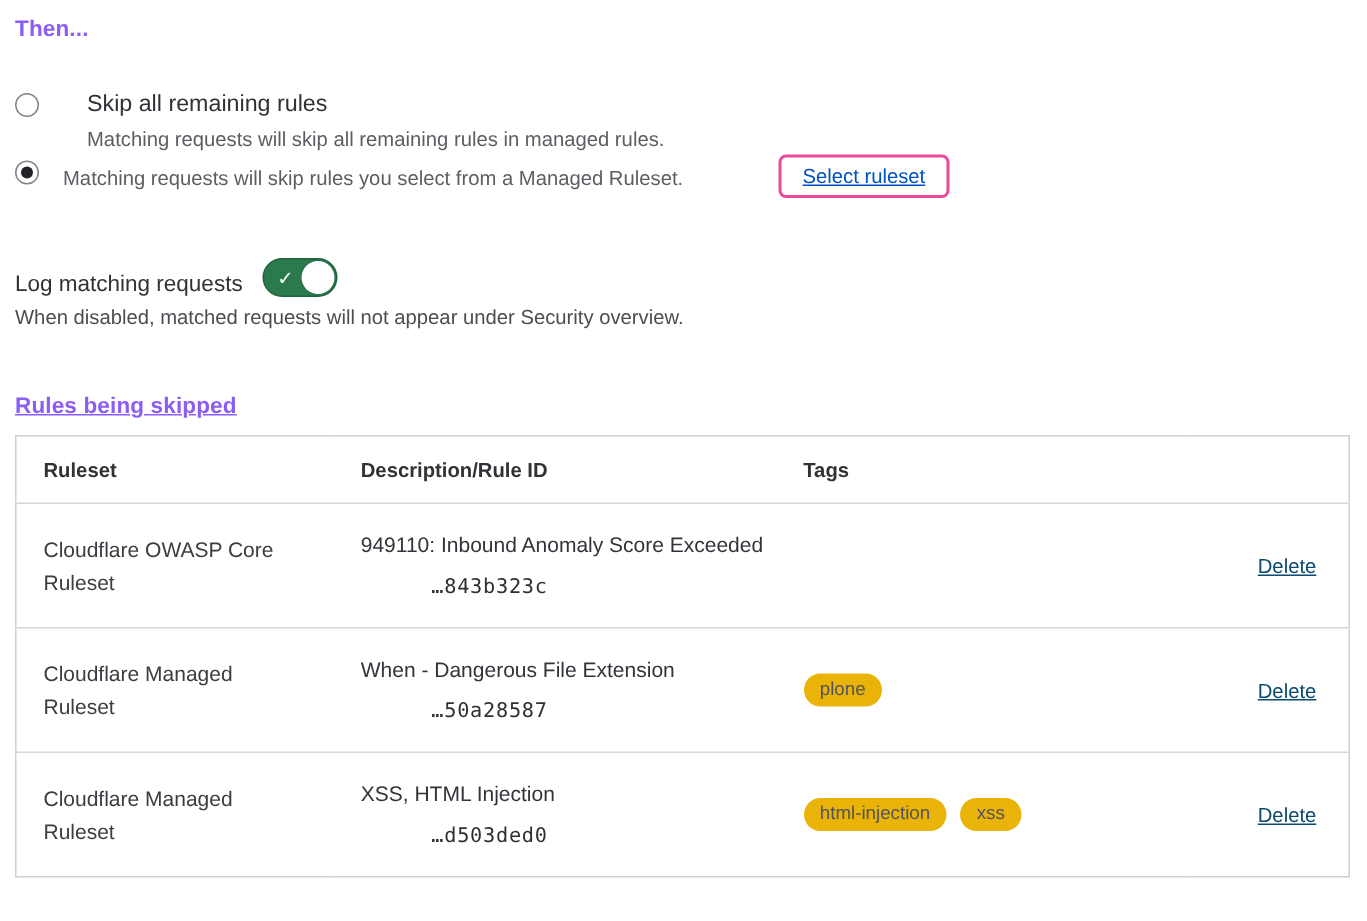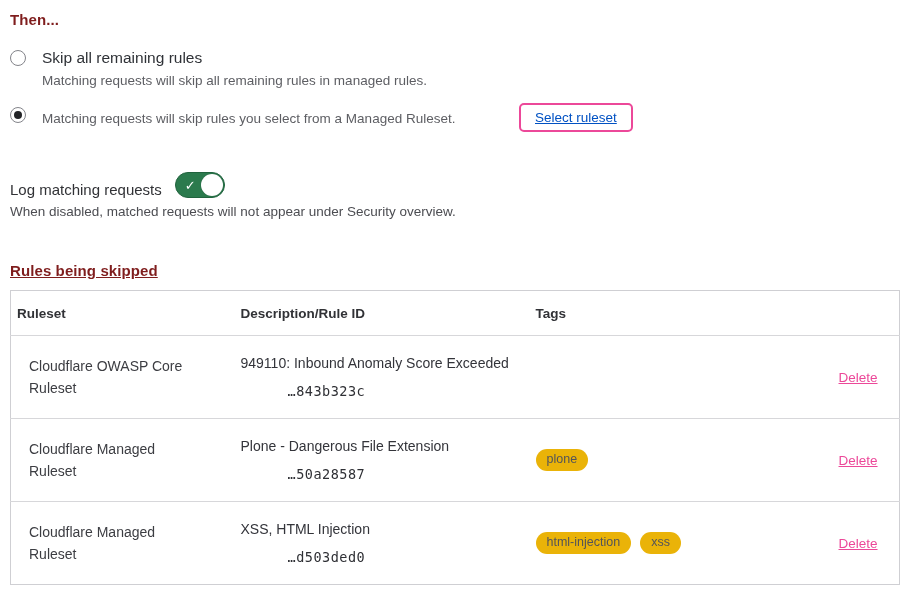--- a/index.html
+++ b/index.html
@@ -13,35 +13,35 @@
     width: 911px;
     height: 614px;
     background: #fff;
     overflow: hidden;
   }
   .section-heading {
     position: absolute;
     left: 10px;
     font-size: 15px;
     font-weight: 700;
-    color: #7f1d1d;
+    color: #8b5cf6;
     letter-spacing: .1px;
     text-align: right;
   }
   #then-heading { top: 11px; }
   #rules-heading { top: 262px; text-decoration: underline; }
 
   
   .option {
     position: absolute;
     left: 10px;
     display: flex;
     align-items: flex-start;
   }
-  #option-0 { top: 48px; }
+  #option-0 { top: 60px; gap: 16px; }
   #option-1 { top: 105px; }
   .radio {
     width: 16px;
     height: 16px;
     border: 1px solid #83848a;
     border-radius: 50%;
     margin-top: 2px;
     flex: 0 0 16px;
     position: relative;
     background: #fff;
@@ -151,21 +151,21 @@
   }
   .rules-table th {
     height: 45px;
     text-align: left;
     font-size: 13.5px;
     font-weight: 700;
     color: #313236;
     border-bottom: 1px solid #d7d7da;
     padding: 0;
   }
-  .rules-table th.c1 { padding-left: 6px; }
+  .rules-table th.c1 { padding-left: 18px; }
   .rules-table th.c2 { padding-left: 18px; }
   .rules-table th.c3 { padding-left: 10px; }
   .rules-table td {
     height: 83px;
     vertical-align: middle;
     border-bottom: 1px solid #d7d7da;
     padding: 0;
     font-size: 14px;
   }
   .rules-table tr:last-child td { border-bottom: none; }
@@ -187,21 +187,21 @@
     background: #eab308;
     color: #53545a;
     border-radius: 11px;
     padding: 3px 11px 4px;
     font-size: 12.5px;
     line-height: 15px;
     margin-right: 9px;
   }
   .delete-link {
     font-size: 13.5px;
-    color: #ec4899;
+    color: #0c4a6e;
     text-decoration: underline;
     cursor: pointer;
     margin-left: 48px;
   }
 </style>
 </head>
 <body>
 
 <div class="page">
 
@@ -260,21 +260,21 @@
       </td>
       <td class="c3"></td>
       <td class="c4">
         <a class="delete-link">Delete</a>
       </td>
     </tr>
 
     <tr>
       <td class="c1">Cloudflare Managed Ruleset</td>
       <td class="c2">
-        <div class="desc-line">Plone - Dangerous File Extension</div>
+        <div class="desc-line">When - Dangerous File Extension</div>
         <div class="rule-id">…50a28587</div>
       </td>
       <td class="c3"><span class="tag">plone</span></td>
       <td class="c4">
         <a class="delete-link">Delete</a>
       </td>
     </tr>
 
     <tr>
       <td class="c1">Cloudflare Managed Ruleset</td>

